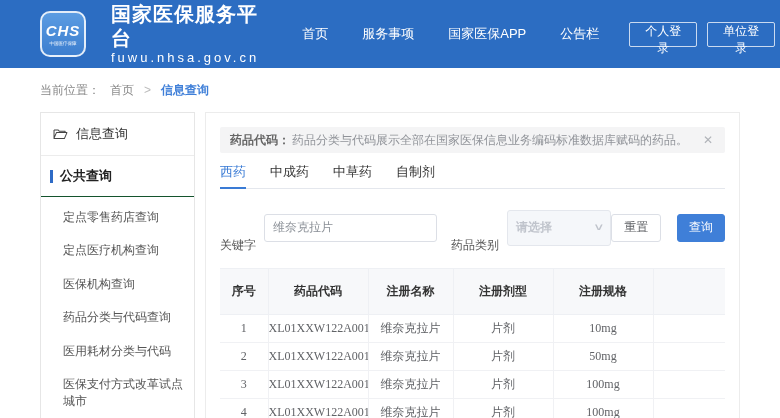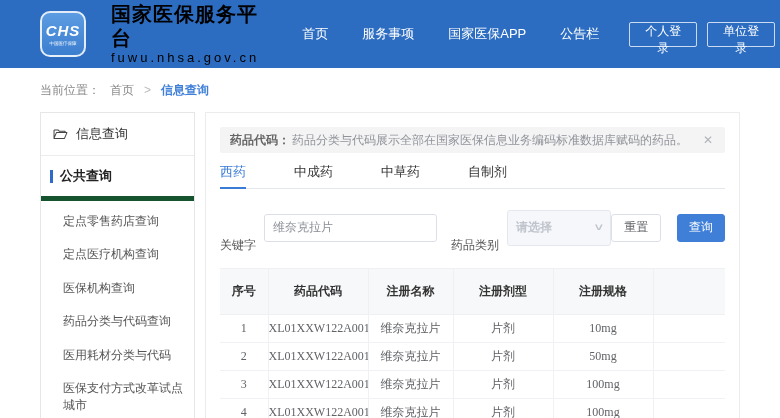--- a/index.html
+++ b/index.html
@@ -16,21 +16,21 @@
   }
   .logo-box {
     width:46px; height:46px; border-radius:10px; flex:0 0 auto;
     background:linear-gradient(180deg,#5b9ce2 0%, #3c7ecf 100%);
     border:2px solid rgba(255,255,255,.85);
     display:flex; flex-direction:column; align-items:center; justify-content:center;
     color:#fff;
   }
   .logo-abbr { font-weight:bold; font-style:italic; font-size:15px; letter-spacing:1px; line-height:1; }
   .logo-sub { font-size:5px; margin-top:2px; white-space:nowrap; transform:scale(.9); }
-  .title-block { margin-left:10px; color:#000000; }
+  .title-block { margin-left:10px; color:#ffffff; }
   .site-title { font-size:20px; font-weight:bold; letter-spacing:1px; line-height:1.2; }
   .site-domain { font-size:13px; letter-spacing:3px; line-height:1.2; }
   .main-nav { display:flex; gap:34px; margin-left:28px; }
   .nav-item { color:#fff; font-size:13px; cursor:pointer; text-decoration:none; white-space:nowrap; }
   .header-spacer { flex:1; }
   .login-group { display:flex; gap:10px; }
   .login-btn {
     min-width:68px; height:25px; padding:0 12px; background:transparent;
     border:1px solid rgba(255,255,255,.75); border-radius:2px;
     color:#fff; font-size:12px; cursor:pointer; font-family:"Liberation Sans", sans-serif;
@@ -51,42 +51,42 @@
   
   .sidebar { width:155px; flex:0 0 auto; background:#fff; border:1px solid #e6e6e6; }
   .sidebar-title {
     display:flex; align-items:center; gap:8px; padding:12px 12px;
     font-size:13px; color:#333; border-bottom:1px solid #ececec; cursor:pointer;
   }
   .folder-icon { width:15px; height:12px; flex:0 0 auto; }
   .sidebar-section {
     display:flex; align-items:center; padding:11px 12px 11px 9px;
     font-size:13px; font-weight:bold; color:#222;
-    border-bottom:5px solid #14532d; cursor:pointer;
+    border-bottom:1px solid #14532d; cursor:pointer;
   }
   .section-bar { width:3px; height:13px; background:#2e6bc6; margin-right:7px; }
   .sidebar-list { list-style:none; padding:4px 0; }
   .sidebar-item {
     padding:8px 10px 8px 22px; font-size:12px; color:#555; line-height:1.45; cursor:pointer;
   }
 
   
   .main-panel {
     flex:1; background:#fff; border:1px solid #ececec; padding:14px 14px 0 14px;
     min-height:300px; overflow:hidden;
   }
   .notice {
     height:26px; background:#f4f4f5; display:flex; align-items:center;
     padding:0 10px; font-size:12px; color:#909399; border-radius:2px;
   }
   .notice-prefix { font-weight:bold; color:#666; margin-right:2px; }
   .notice-text { flex:1; white-space:nowrap; overflow:hidden; }
   .notice-close { color:#b0b3b8; font-size:12px; cursor:pointer; padding:0 2px; font-family:"Liberation Sans", sans-serif; }
 
-  .tabs { display:flex; gap:48px; margin-top:10px; border-bottom:1px solid #e4e7ed; height:26px;text-align:center; }
+  .tabs { display:flex; gap:24px; margin-top:10px; border-bottom:1px solid #e4e7ed; height:26px;text-align:center; }
   .tab { font-size:13px; color:#333; cursor:pointer; padding-bottom:8px; position:relative; white-space:nowrap; }
   .tab.active { color:#3a7bd5; }
   .tab.active::after { content:""; position:absolute; left:0; right:0; bottom:-1px; height:2px; background:#3a7bd5; }
 
   .filter-row { display:flex; align-items:center; margin-top:12px; }
   .filter-label { font-size:12px; color:#555; margin-right:8px; white-space:nowrap;margin-top:36px; }
   .keyword-input {
     width:185px; height:28px; border:1px solid #dcdfe6; border-radius:3px;
     padding:0 8px; font-size:12px; color:#8a8f96; background:#fff;
     font-family:"Liberation Serif", serif; outline:none;

